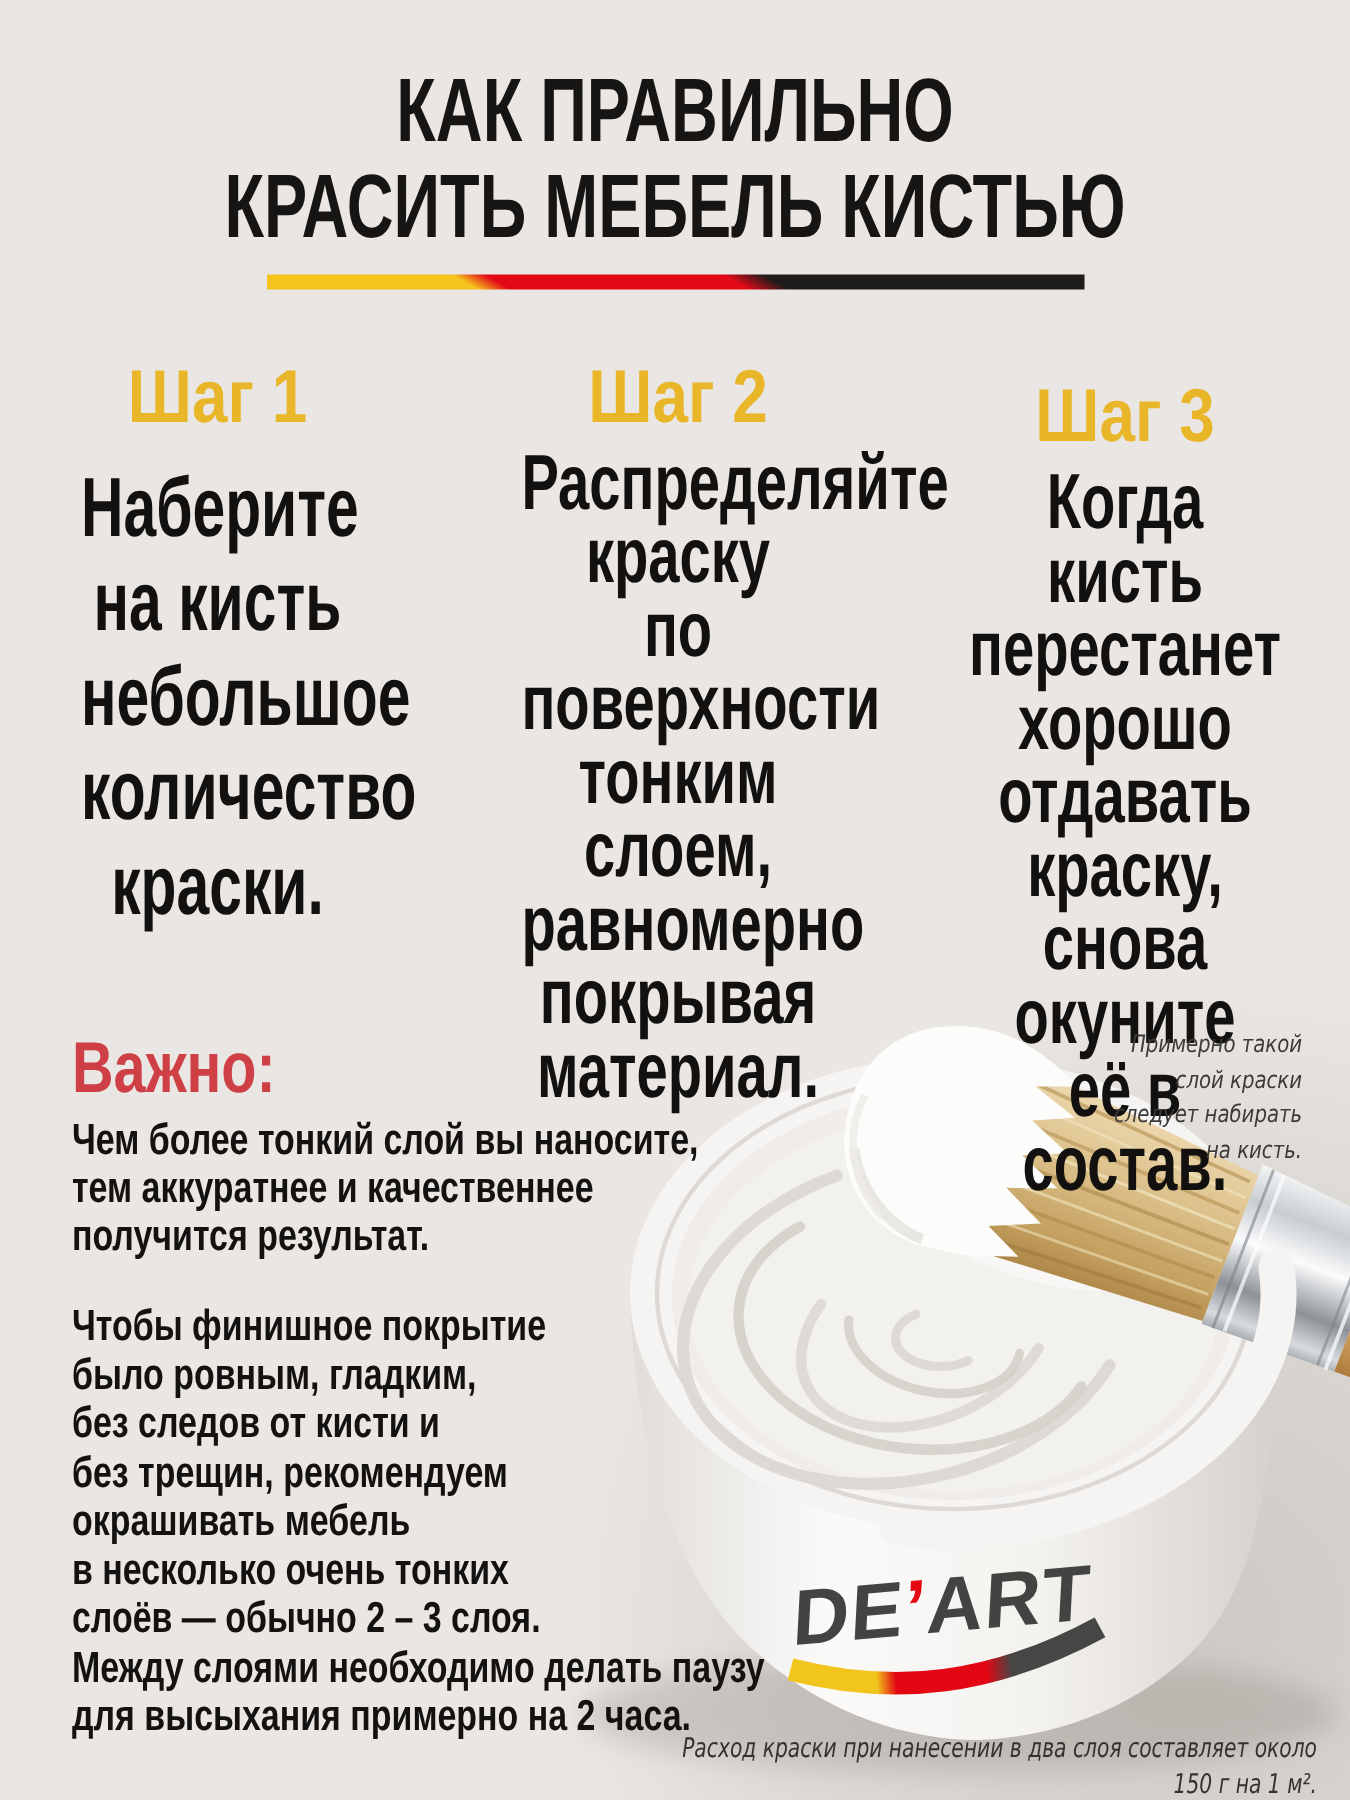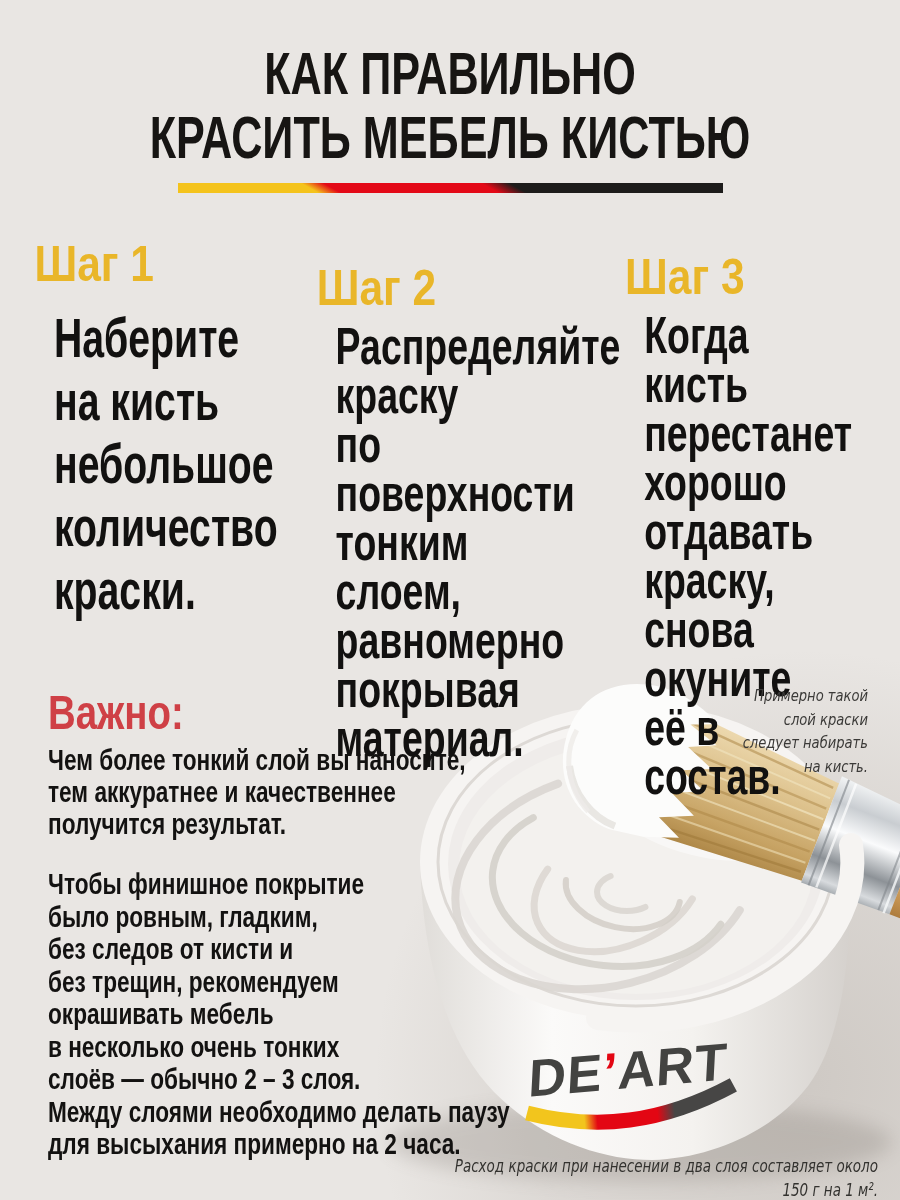--- a/index.html
+++ b/index.html
@@ -19,23 +19,23 @@
     font-weight:bold; color:#171513; font-size:60px; line-height:64px;
     transform:scaleX(.72); transform-origin:50% 0;
   }
   .divider {
     position:absolute; z-index:2; left:178px; top:183px; width:545px; height:10px;
     background:linear-gradient(29deg,
       #f4c31c 0%, #f4c31c 25%,
       #e30917 29%, #e30917 57%,
       #1d1c1b 62%, #1d1c1b 100%);
   }
-  .step { text-align:left; color:#121110; }
+  .step { text-align:center; color:#121110; }
   .step-1 { left:15px;  top:238px; width:260px; }
-  .step-2 { left:295px; top:238px; width:290px;margin-top:24px; }
+  .step-2 { left:307px; top:238px; width:290px; }
   .step-3 { left:603px; top:238px; width:294px;margin-top:13px; }
   .step-label {
     color:#e9b629; font-size:50px; line-height:52px; font-weight:bold;
     transform:scaleX(.85); transform-origin:50% 0;
   }
   .step-text {
     font-weight:bold; transform-origin:50% 0;
   }
   .step-1 .step-text { margin-top:16px; font-size:56px; line-height:63px; transform:scaleX(.70); }
   .step-2 .step-text, .step-3 .step-text { margin-top:8px; font-size:52px; line-height:49px; transform:scaleX(.72); }

